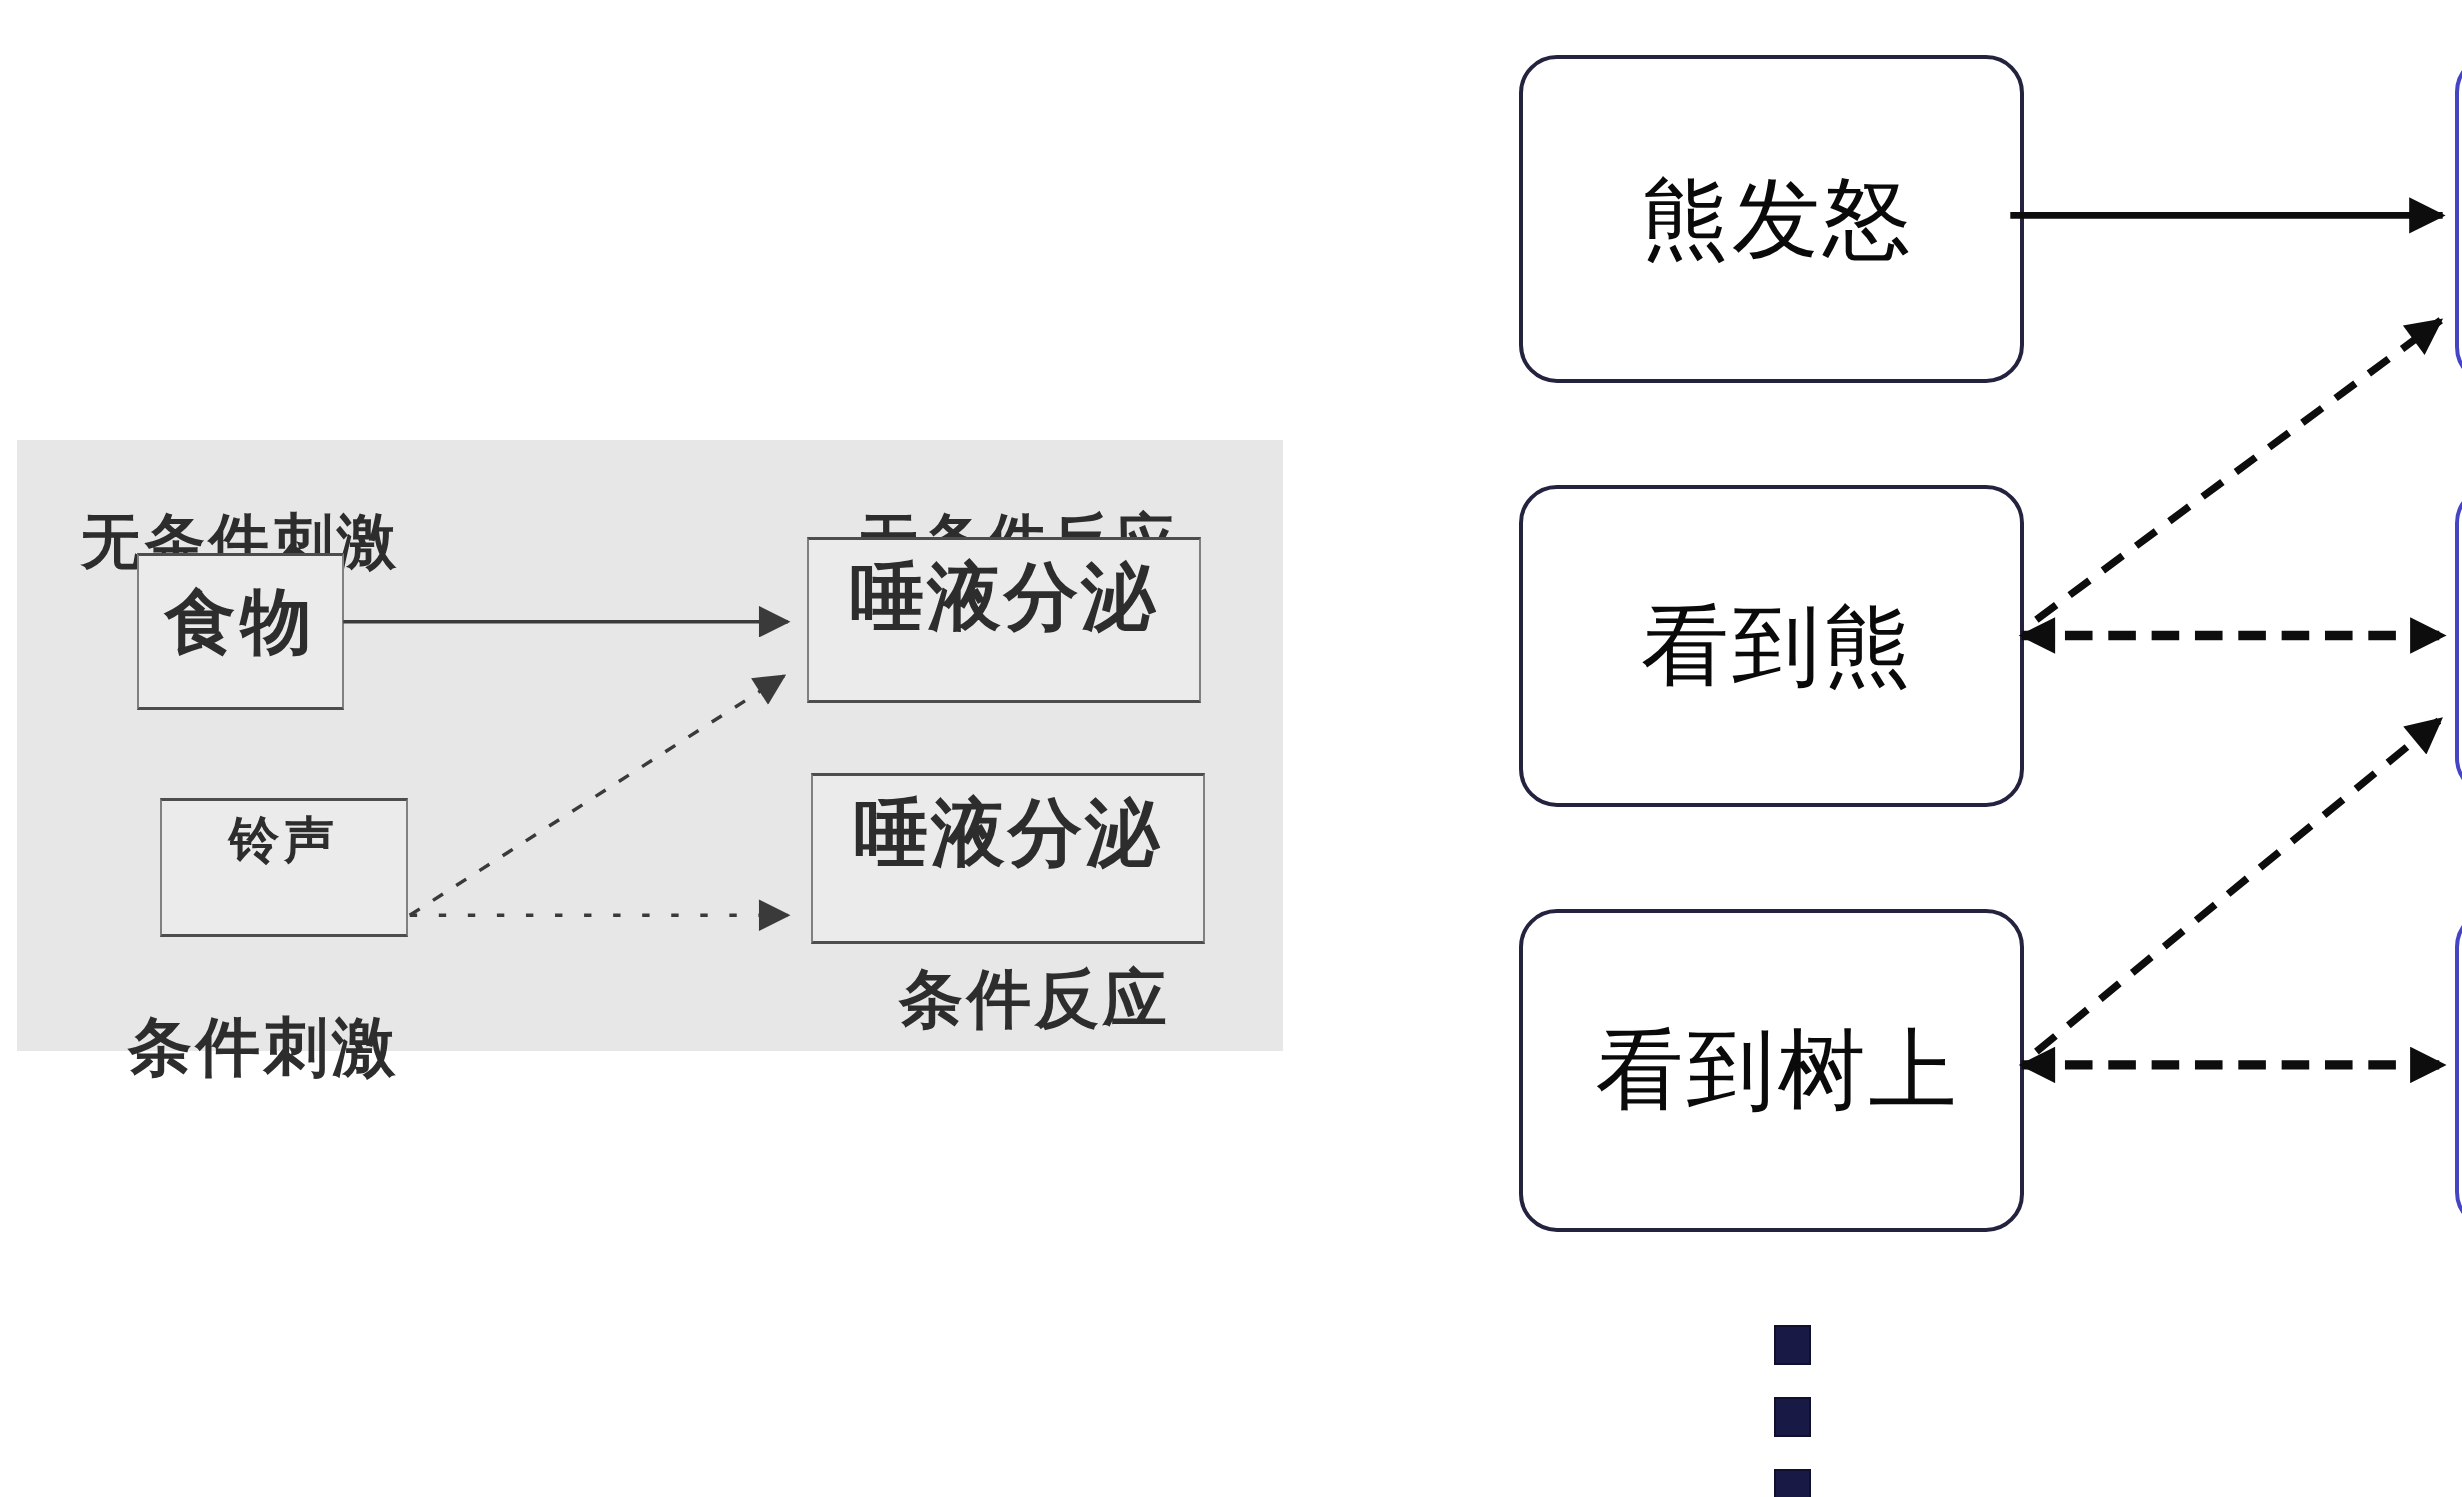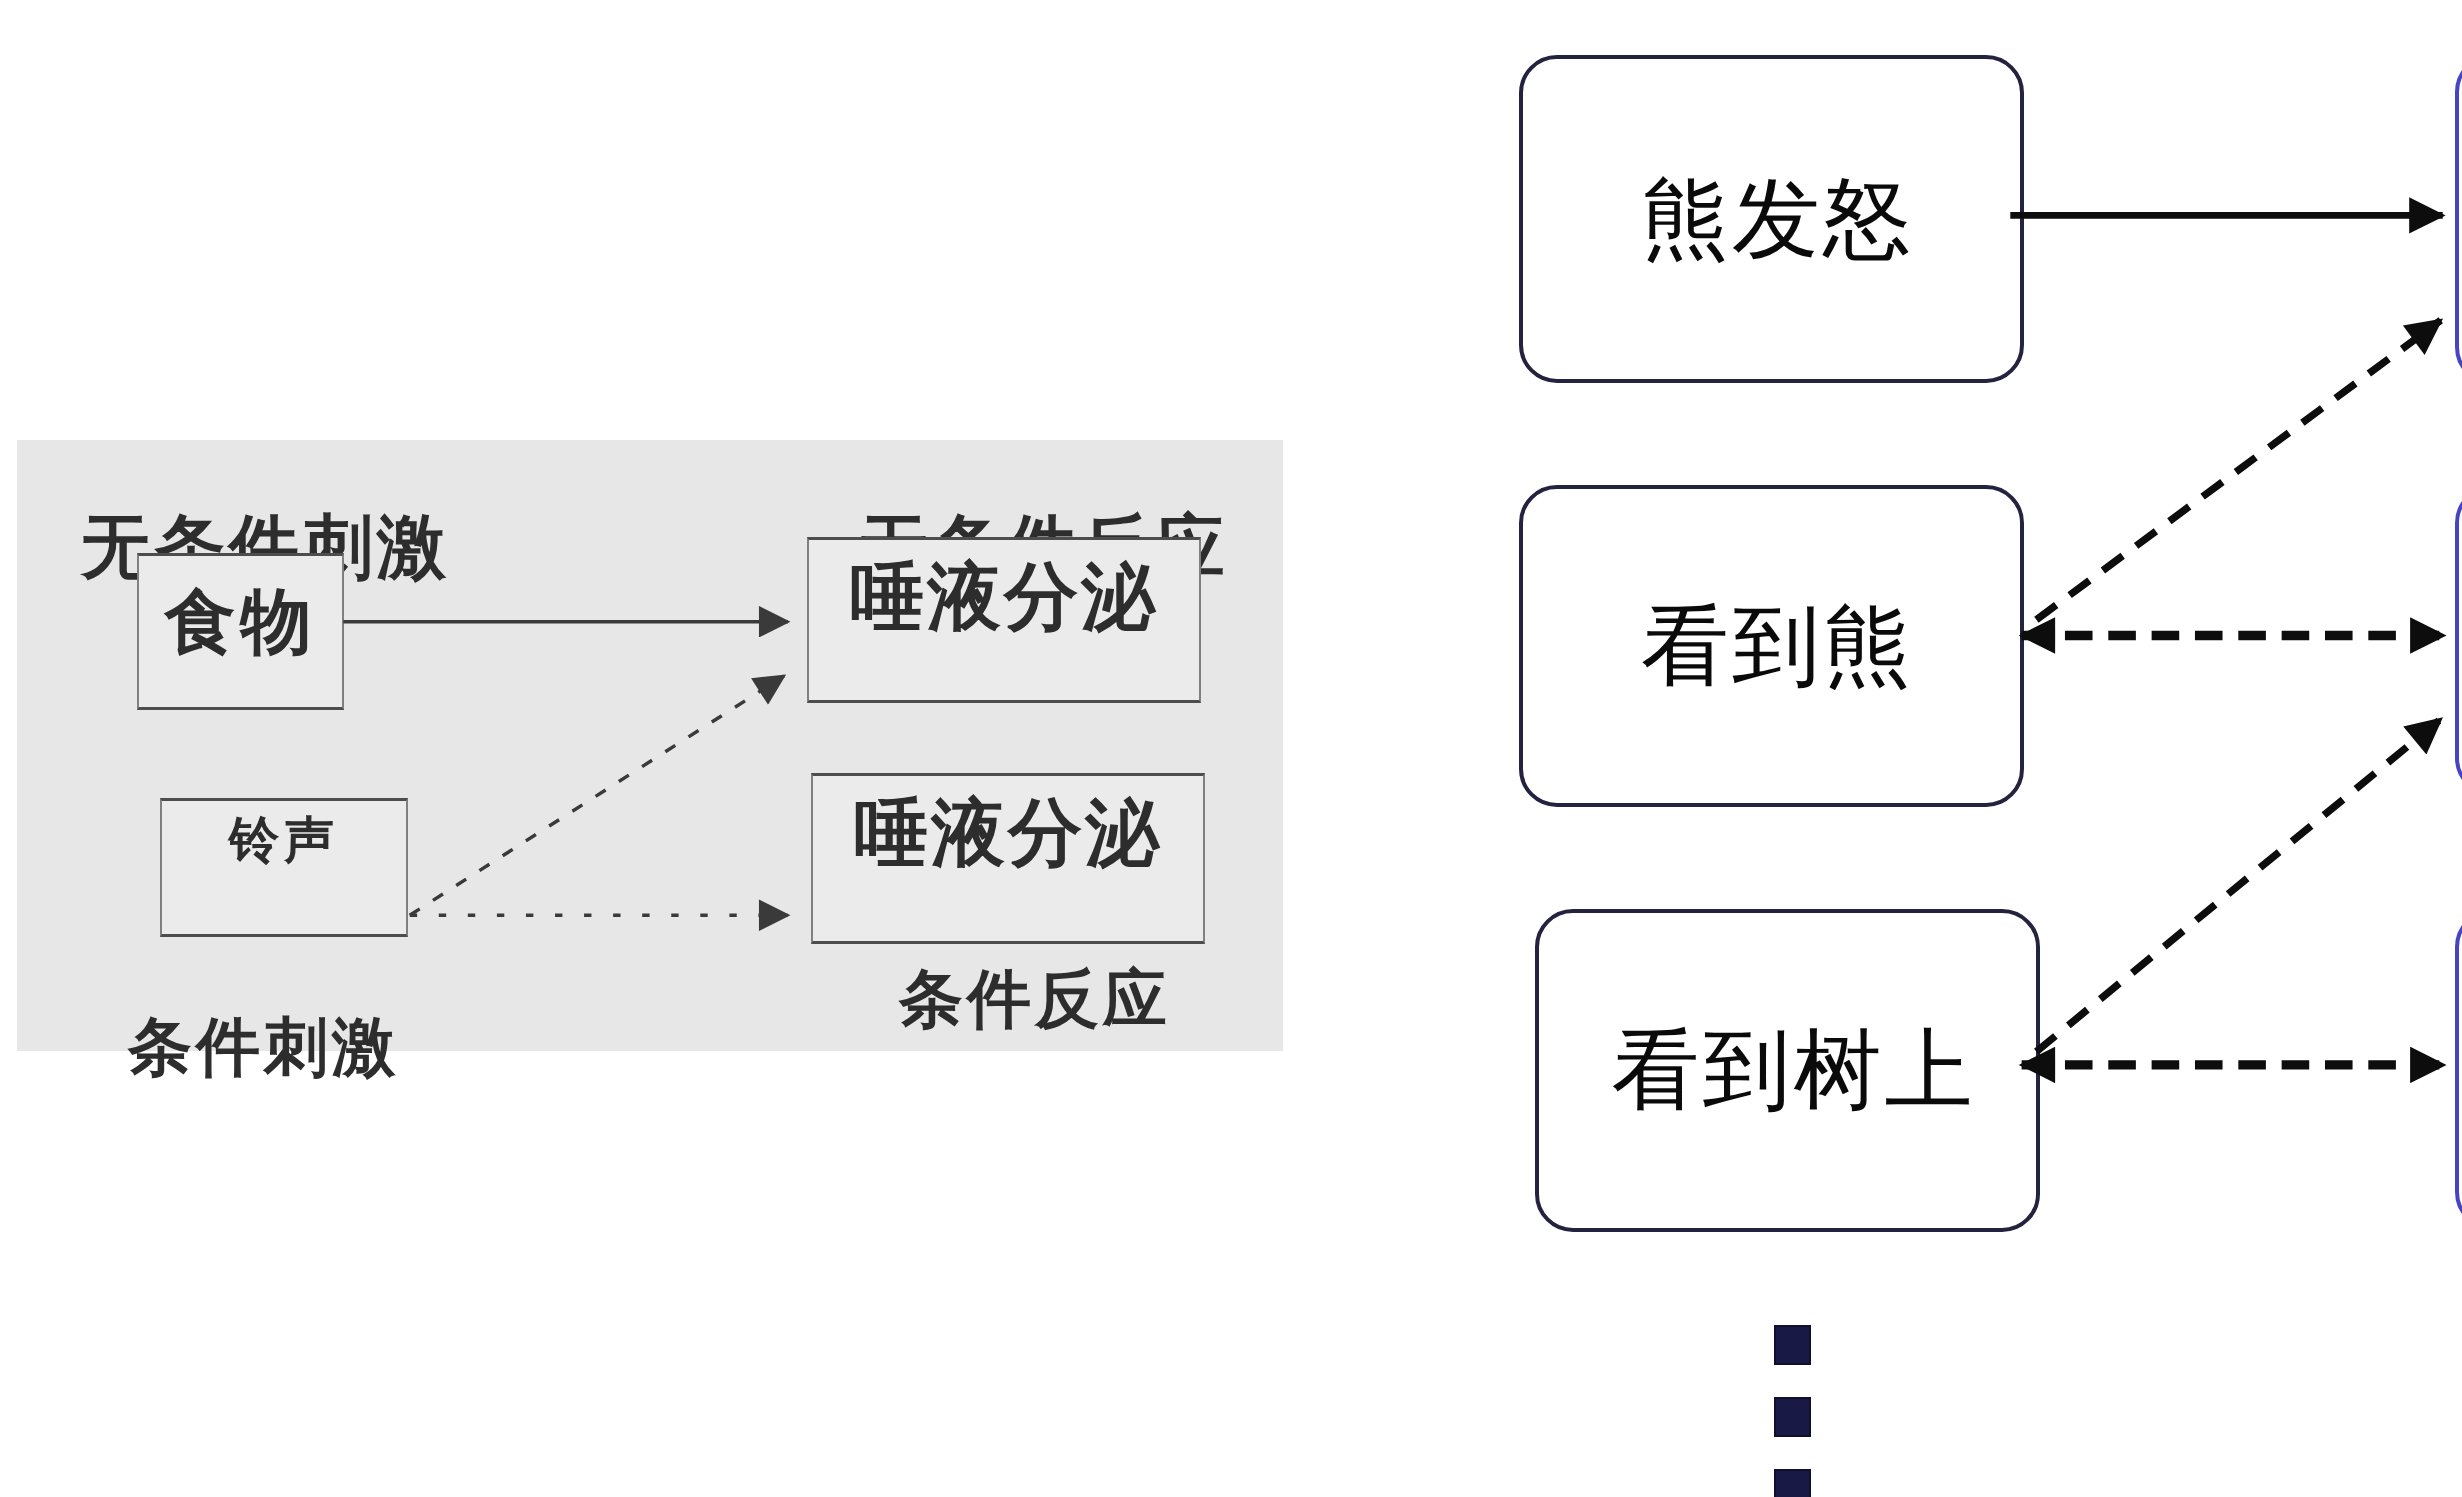--- a/index.html
+++ b/index.html
@@ -13,21 +13,21 @@
   .canvas{position:relative;width:3306px;height:1498px;overflow:hidden;}
   .overlay{position:absolute;left:0;top:0;width:3306px;height:1498px;pointer-events:none;z-index:5;}
 
   
   .panel{
     position:absolute;left:17px;top:440px;width:1266px;height:611px;
     background:var(--panel_bg);z-index:1;
   }
   .panel-label{
     position:absolute;color:var(--panel_text);
-    font-size:70px;font-weight:700;letter-spacing:3.9px;white-space:nowrap;
+    font-size:60px;font-weight:700;letter-spacing:3.9px;white-space:nowrap;
     font-family:"Liberation Sans", sans-serif;line-height:1.1;
   }
   .lbl-tl{left:64px;top:69px;}
   .lbl-tr{left:842px;top:69px;}
   .lbl-bl{left:111px;top:524px;font-size:64px;margin-top:48px;}
   .lbl-br{left:882px;top:524px;font-size:64px;}
   .pbox{
     position:absolute;background:var(--panel_box_bg);
     border-left:2px solid var(--panel_box_side);
     border-right:2px solid var(--panel_box_side);
@@ -48,21 +48,21 @@
     display:flex;justify-content:center;align-items:center;text-align:center;
     color:var(--diagram_text);z-index:2;
   }
   .rbox.state{border:4.9px solid var(--state_border);padding-left:12px;}
   .rbox.value{border:4.4px solid var(--value_border);}
   .txt-cjk{font-family:"Liberation Sans", sans-serif;font-weight:500;font-size:88px;letter-spacing:3px;line-height:1.28;}
   .box-bear   {left:1519px;top:55px; width:485px; height:320px;}
   .box-reward {left:2455px;top:54px; width:502px;height:323px;}
   .box-seebear{left:1519px;top:485px; width:485px; height:314px;}
   .box-vsp    {left:2455px;top:485px; width:502px;height:303px;}
-  .box-claw   {left:1519px;top:909px;width:485px; height:315px;margin-left:16px;}
+  .box-claw   {left:1519px;top:909px;width:485px; height:315px;}
   .box-vs     {left:2455px;top:909px;width:502px;height:313px;}
 
   
   .dot{position:absolute;width:32.5px;height:36px;z-index:2;}
   .dot-left {background:var(--dots_left); border:2px solid var(--dots_left_edge);}
 </style>
 </head>
 <body>
 
 <div class="canvas">

